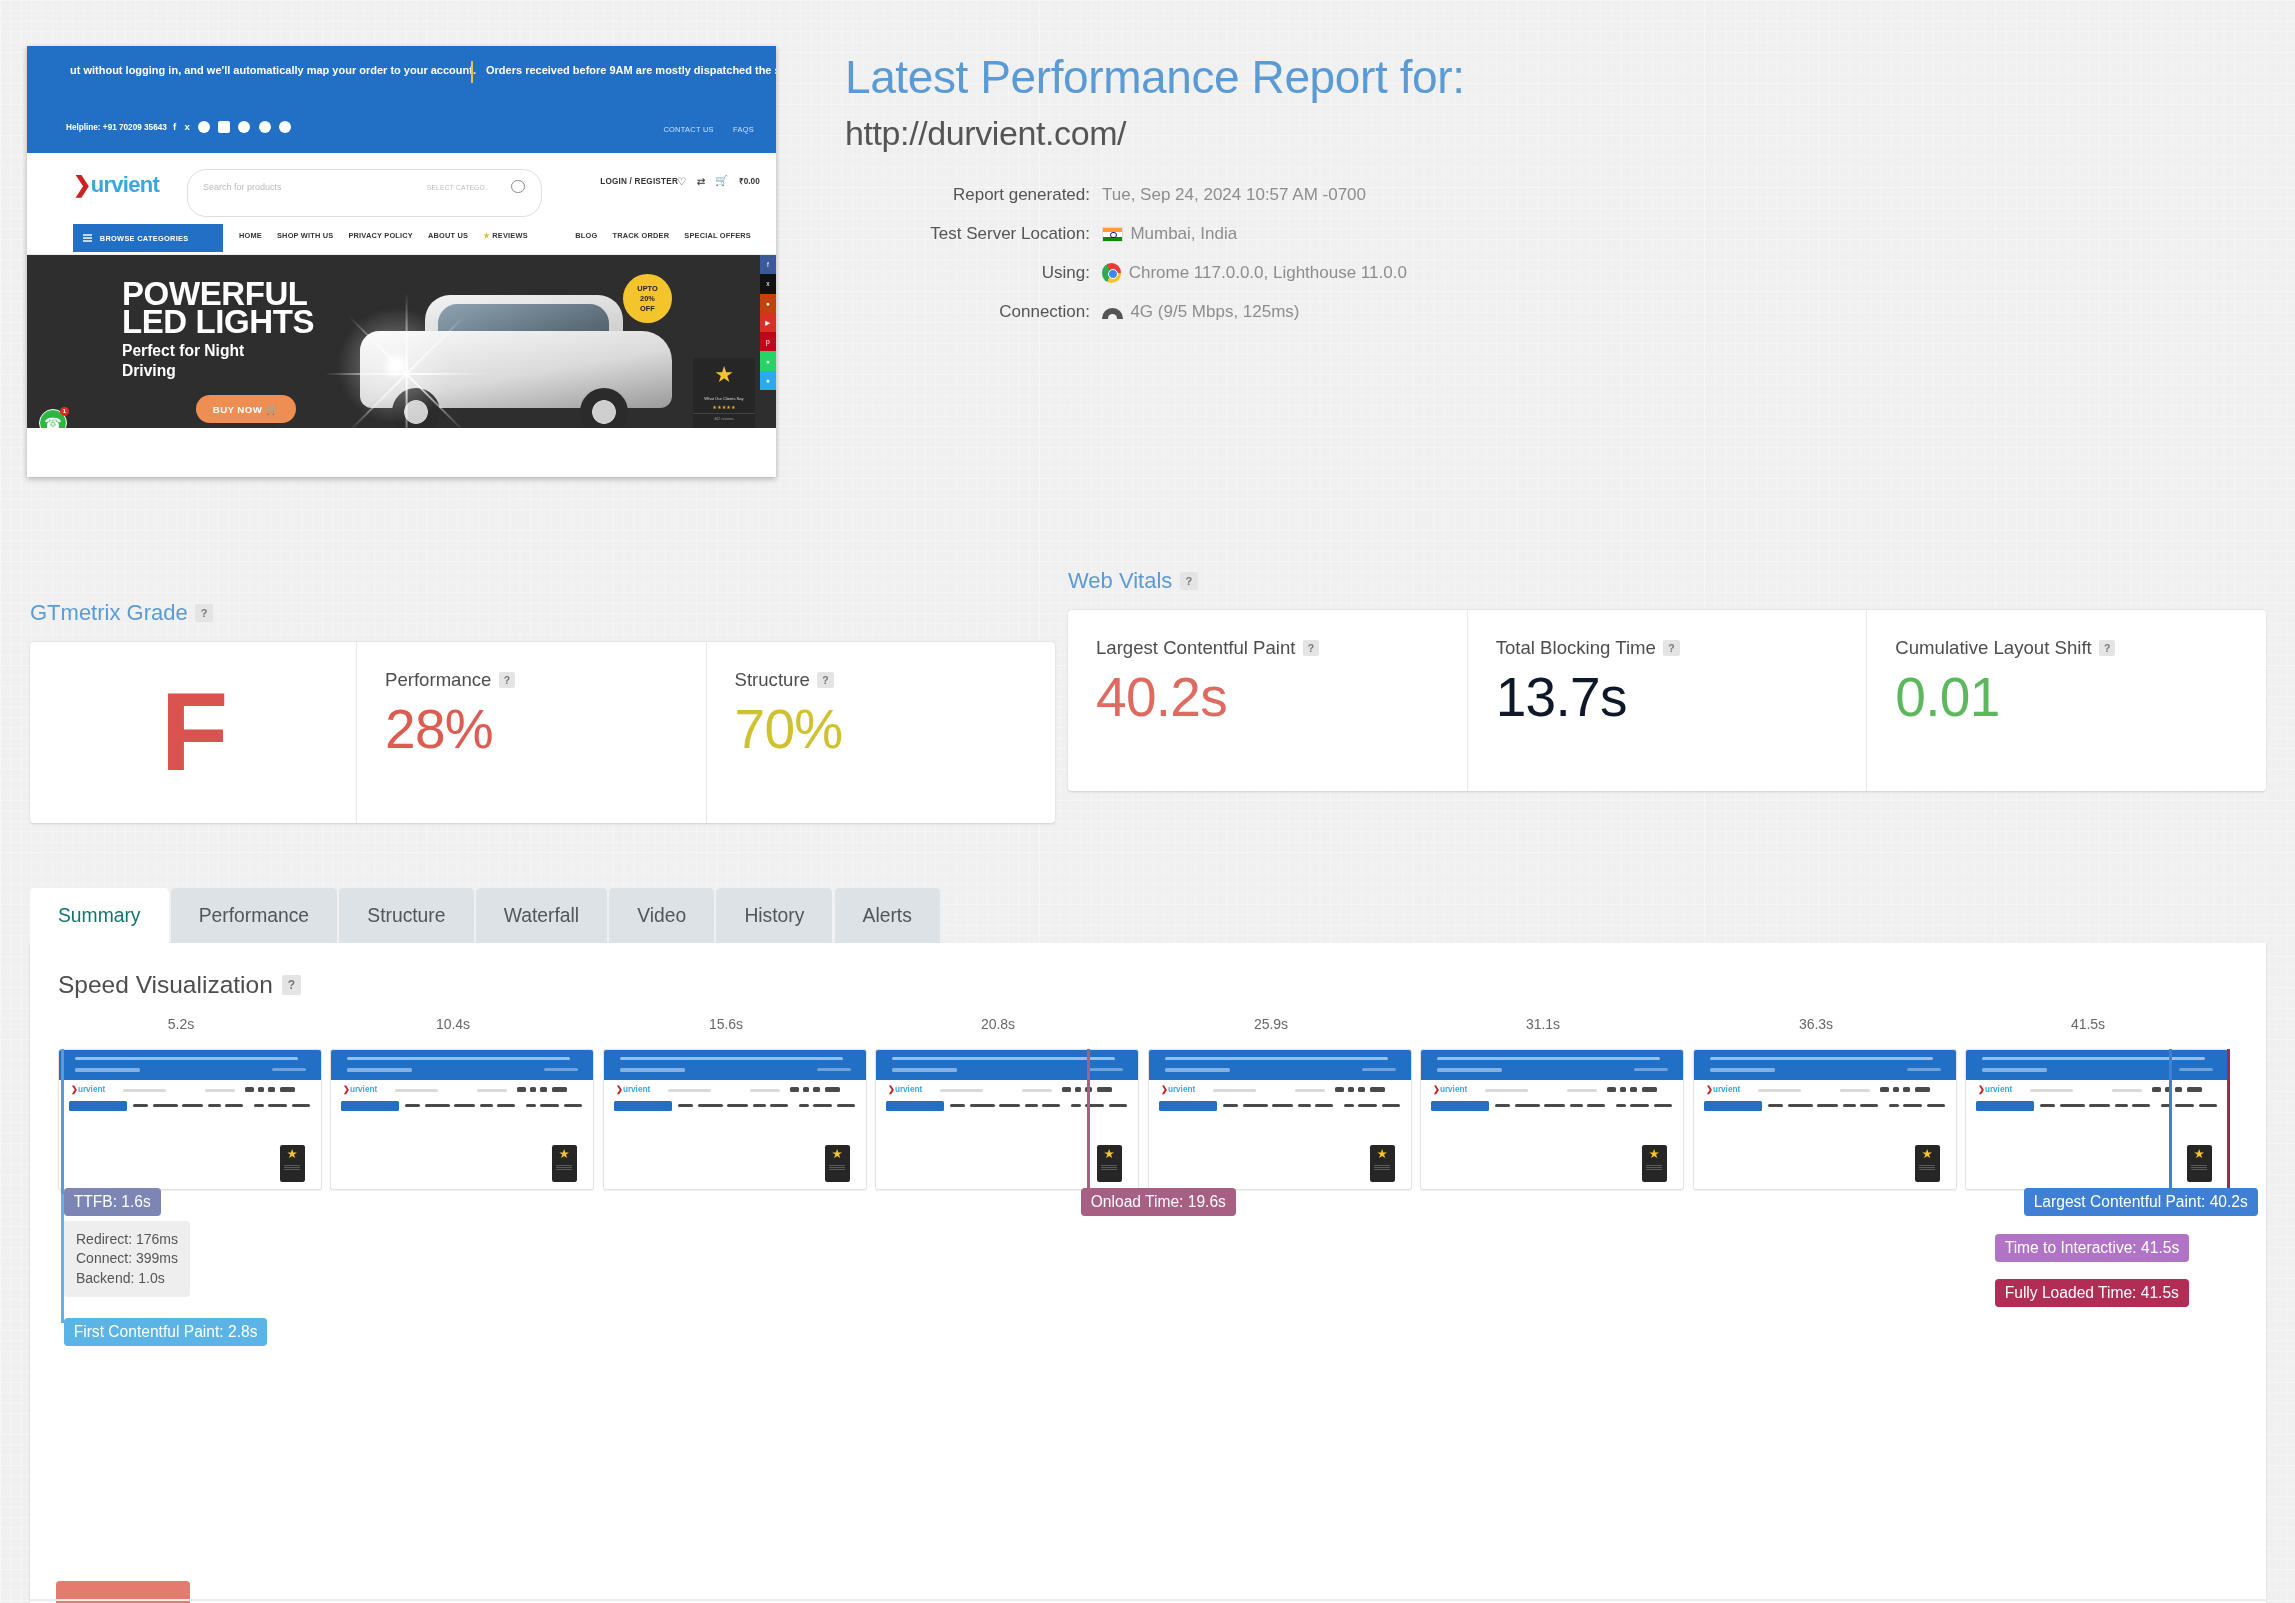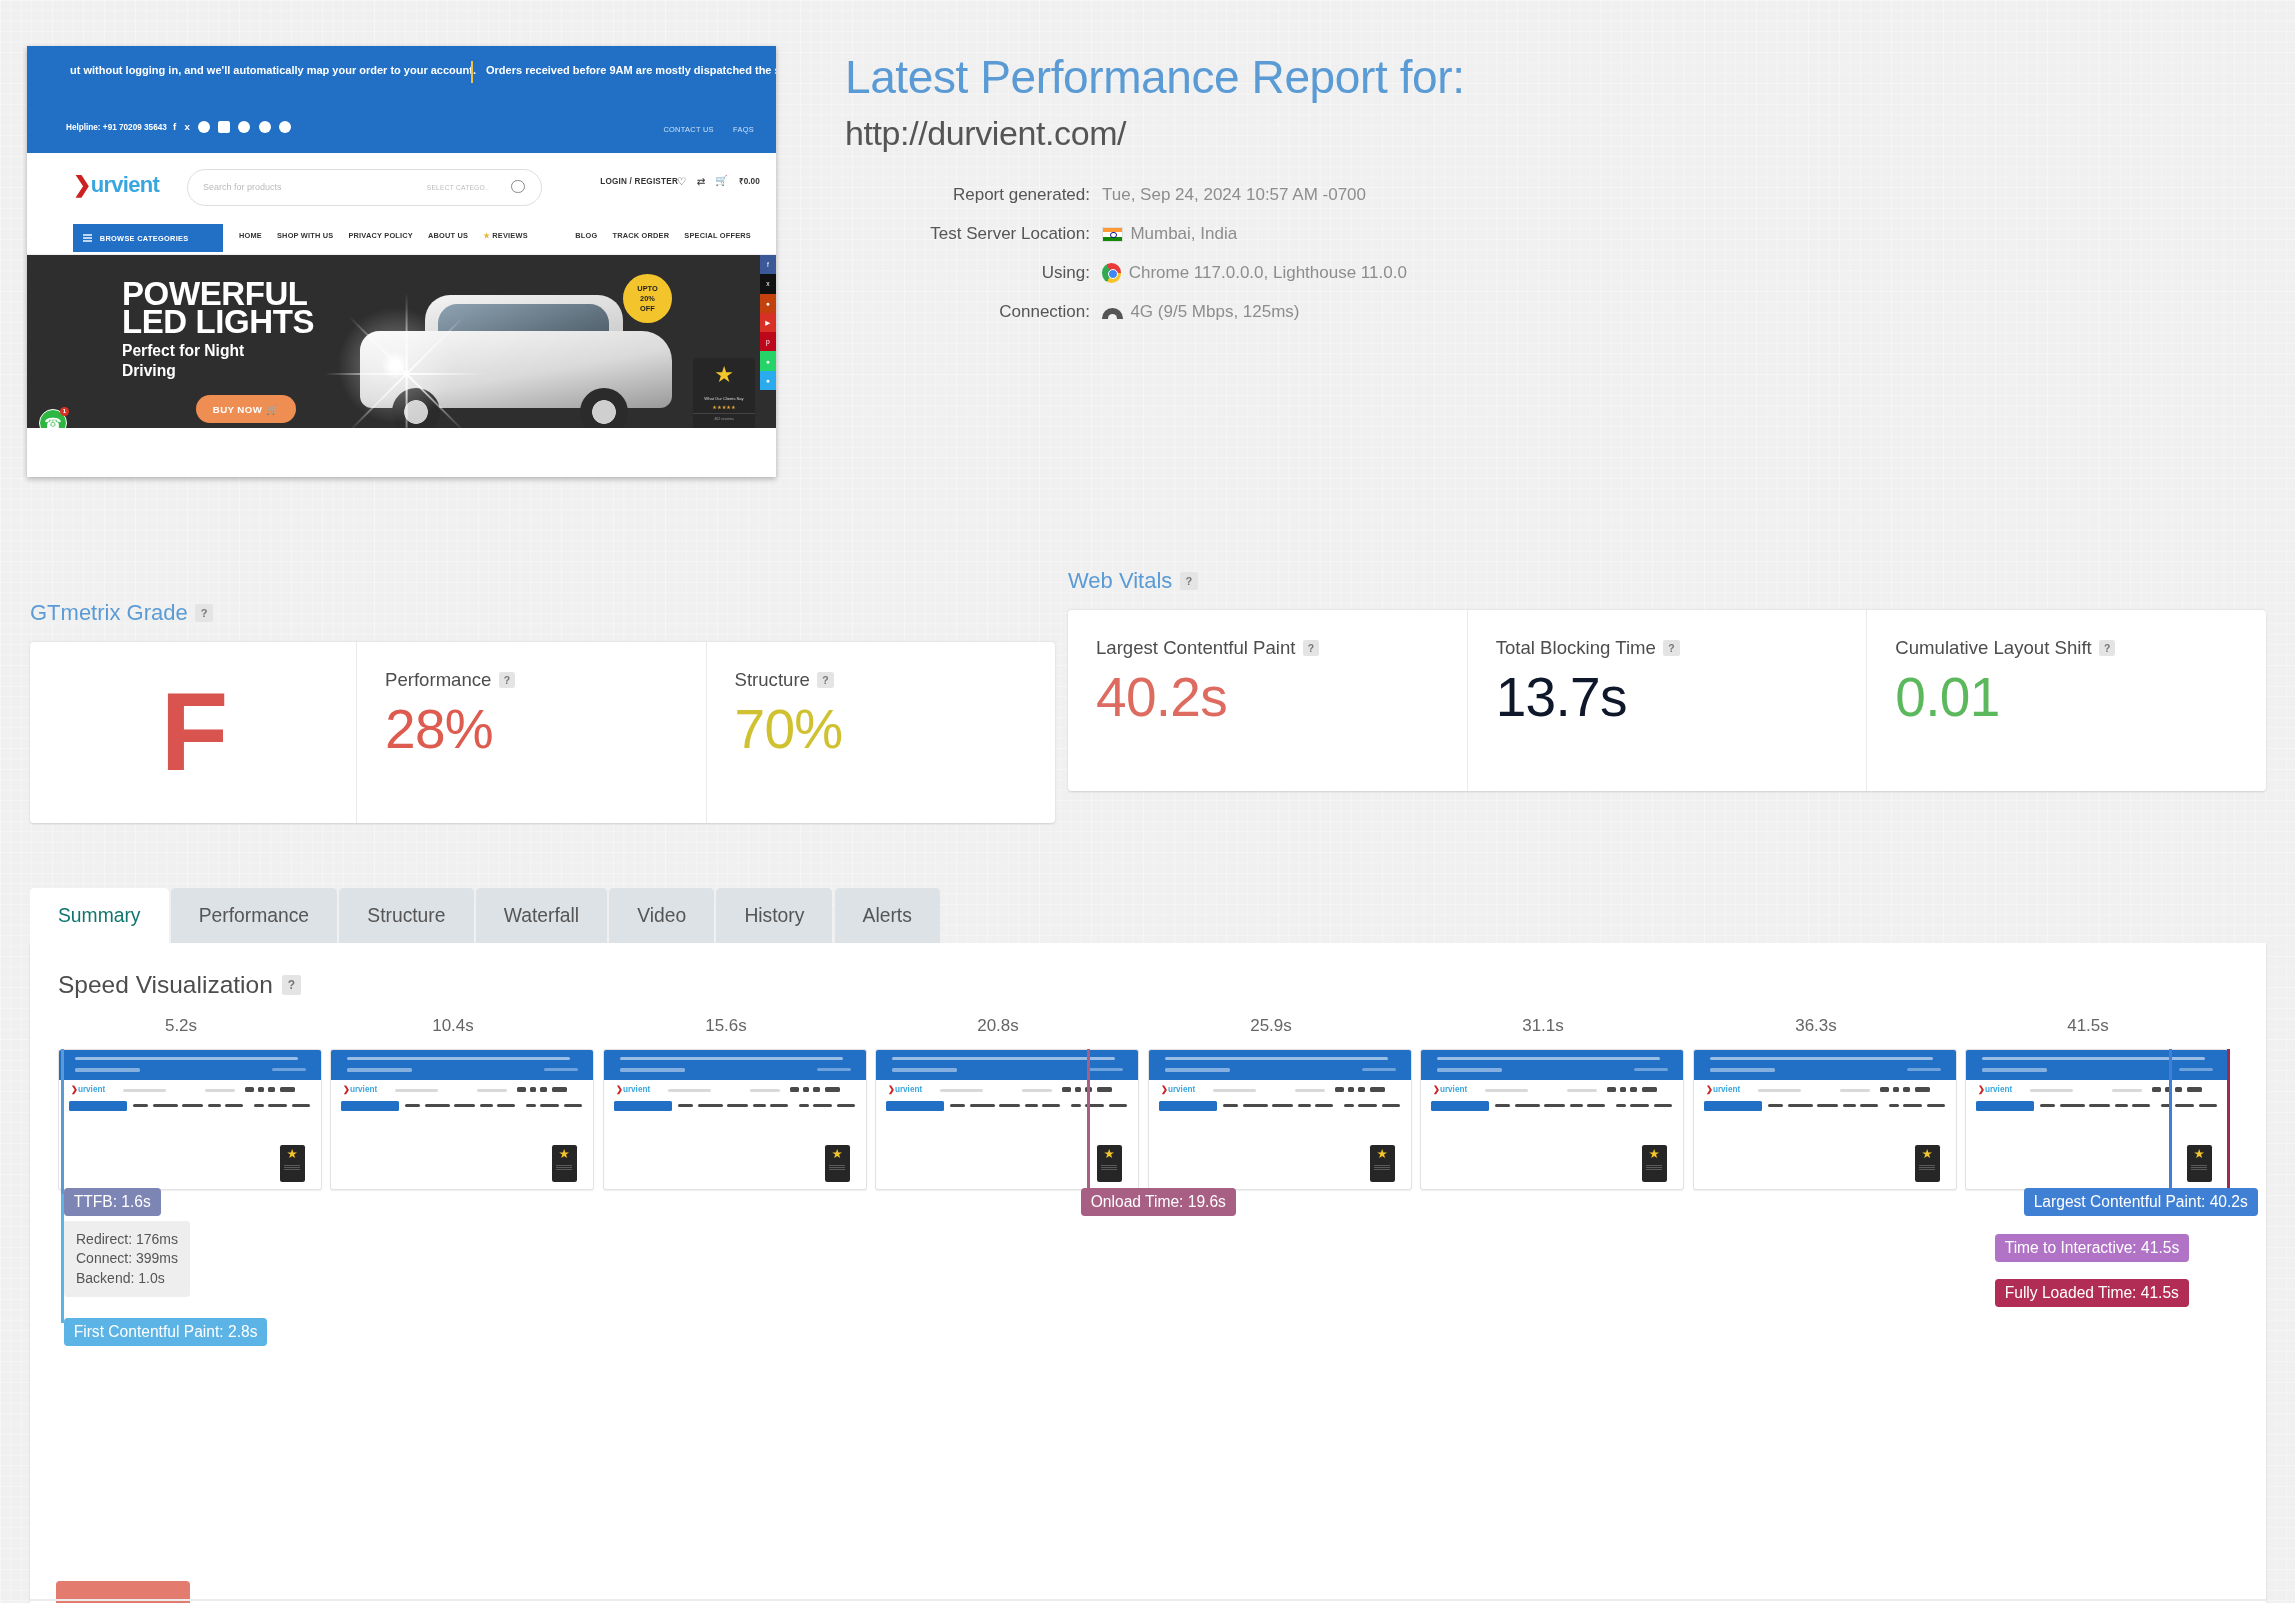--- a/index.html
+++ b/index.html
@@ -128,21 +128,21 @@
     left: 46px; top: 19.3px;
     font-size: 22px;
     font-weight: bold;
     color: #3aa6e0;
     letter-spacing: -0.7px;
   }
   .tb-logo .chev { color: #cc2222; }
   .tb-search {
     position: absolute;
     left: 160px; top: 16.3px;
-    width: 355px; height: 37px;
+    width: 355px; height: 48px;
     border: 1.1px solid #ddd;
     border-radius: 19.3px;
     background: #fff;
   }
   .tb-search-ph {
     position: absolute;
     left: 15px; top: 12px;
     font-size: 9px;
     color: #bbb;
   }
@@ -630,21 +630,21 @@
     width: 2180px;
     height: 297px;
   }
   #ticks {
     position: relative;
     height: 27px;
   }
   .tick {
     position: absolute;
     top: 0;
-    font-size: 17px;
+    font-size: 14px;
     color: #666;
     transform: translateX(-50%);
   }
   #frames {
     position: absolute;
     left: 0; top: 33px;
     width: 2180px;
     height: 141px;
   }
   .frame {

